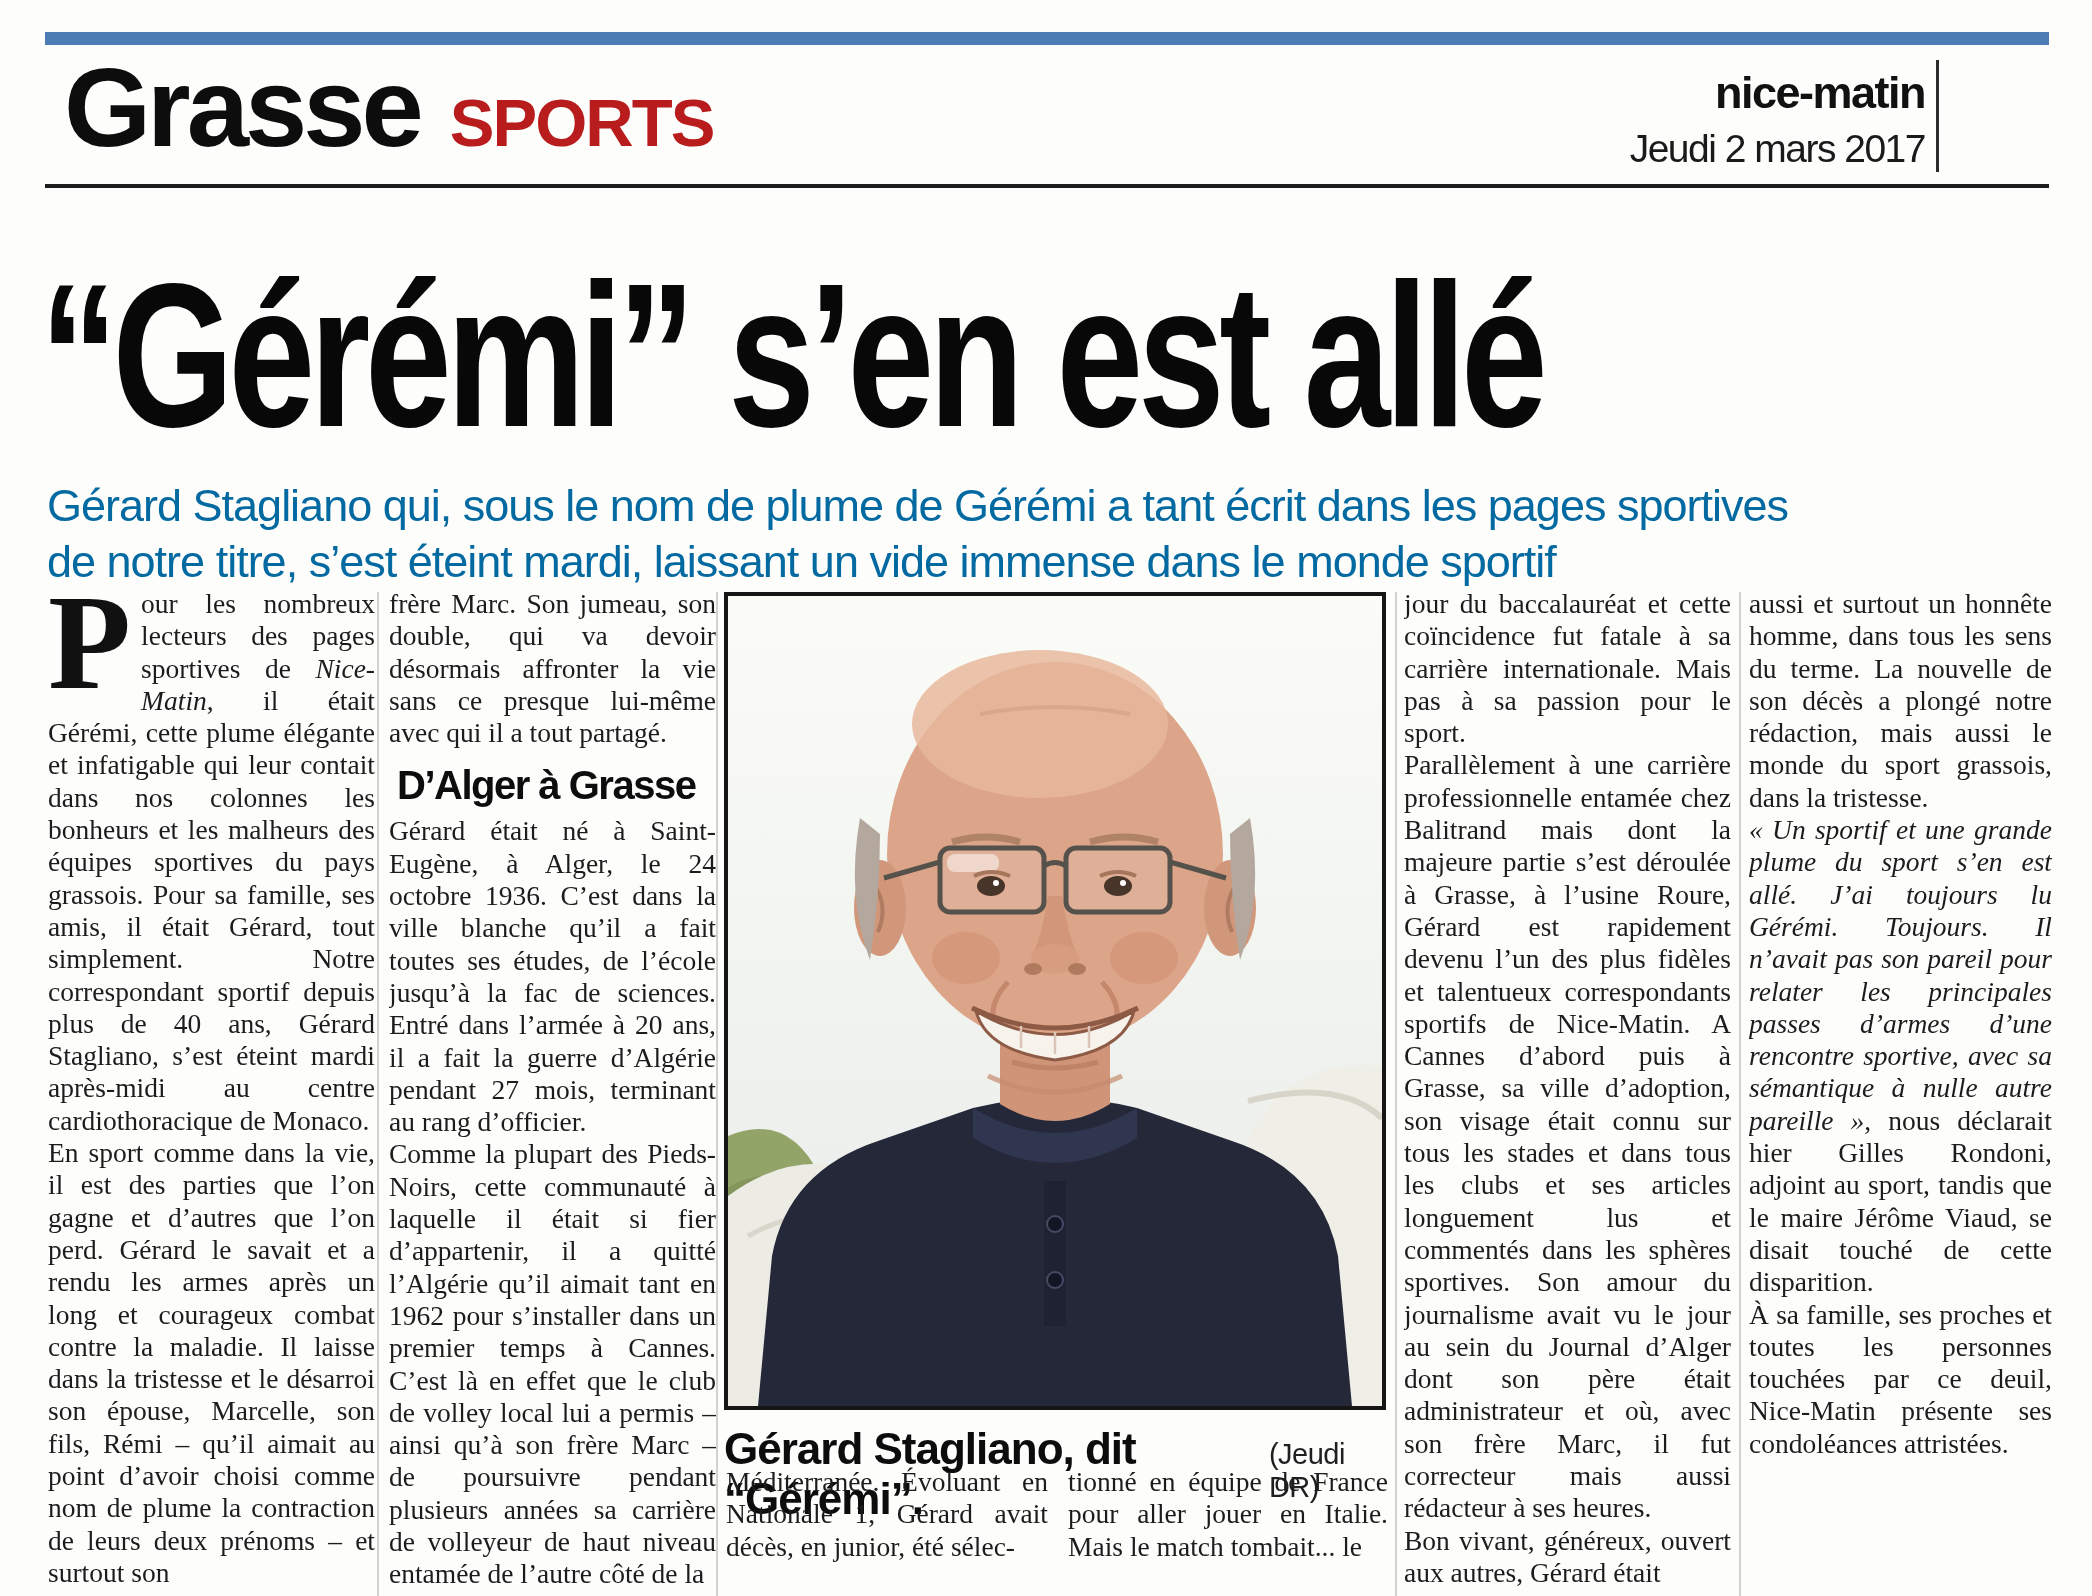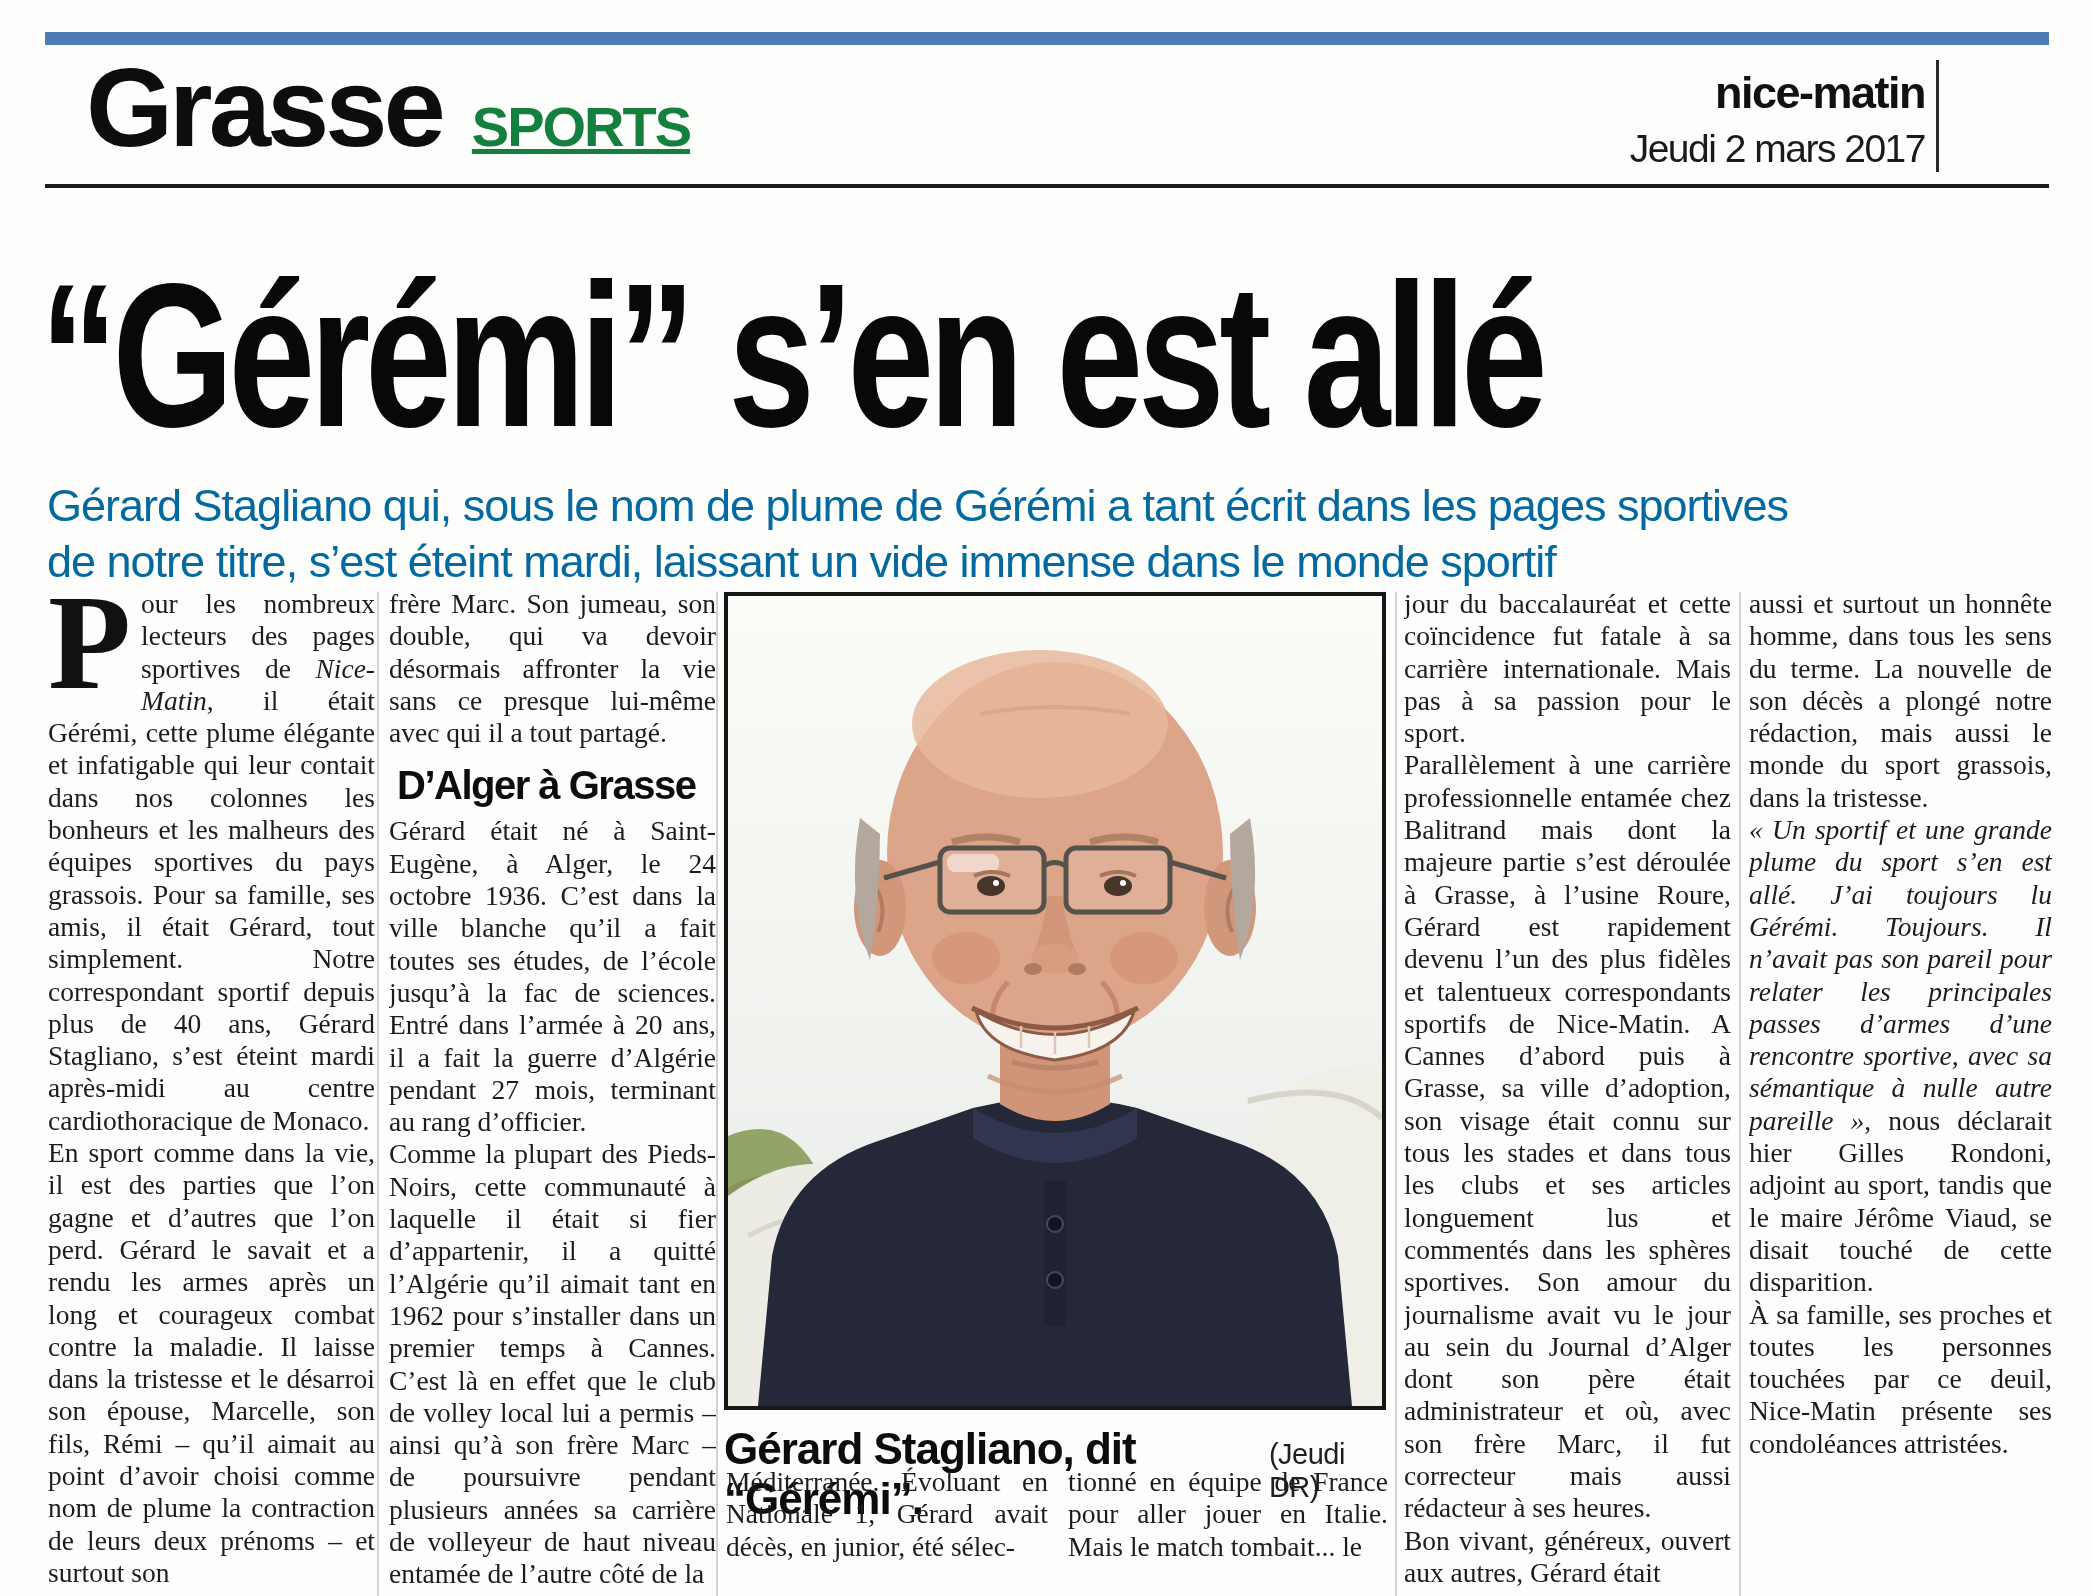--- a/index.html
+++ b/index.html
@@ -1,23 +1,23 @@
 <!DOCTYPE html>
 <html lang="fr"><head>
 <meta charset="utf-8">
 <style>
   html,body{margin:0;padding:0;}
   body{width:2092px;height:1596px;background:#ffffff;font-family:"Liberation Serif","DejaVu Serif",serif;}
   .page{position:relative;width:2092px;height:1596px;background:#fdfdfc;overflow:hidden;}
 
   
   .topbar{position:absolute;left:45px;top:32px;width:2004px;height:13px;background:#4d7cb5;}
-  .masthead-left{position:absolute;left:64px;top:52px;display:flex;align-items:baseline;gap:30px;margin-left:22px;}
+  .masthead-left{position:absolute;left:64px;top:52px;display:flex;align-items:baseline;gap:30px;}
   .section-name{font-family:"Liberation Sans",sans-serif;font-weight:700;font-size:112px;line-height:1;letter-spacing:-4px;color:#0d0d0d;}
-  .section-sub{font-family:"Liberation Sans",sans-serif;font-weight:700;font-size:56px;line-height:1;letter-spacing:-2px;color:#15803d;text-decoration:underline;}
+  .section-sub{font-family:"Liberation Sans",sans-serif;font-weight:700;font-size:67px;line-height:1;letter-spacing:-2px;color:#b91c1c;}
   .masthead-right{position:absolute;right:167px;top:70px;text-align:right;font-family:"Liberation Sans",sans-serif;}
   .paper-name{font-weight:700;font-size:45px;line-height:1;letter-spacing:-1.5px;color:#111;}
   .paper-date{font-size:39px;line-height:1;letter-spacing:-1.5px;margin-top:14px;color:#1a1a1a;}
   .masthead-vline{position:absolute;left:1936px;top:60px;width:3px;height:112px;background:#2b2b2b;}
   .header-rule{position:absolute;left:45px;top:184px;width:2004px;height:4px;background:#1d1d1d;}
 
   
   .headline{position:absolute;left:40px;top:252px;margin:0;font-family:"Liberation Sans",sans-serif;font-weight:700;
             font-size:205px;line-height:1;letter-spacing:-7px;color:#080808;white-space:nowrap;
             transform:scaleX(0.76);transform-origin:0 0;}

